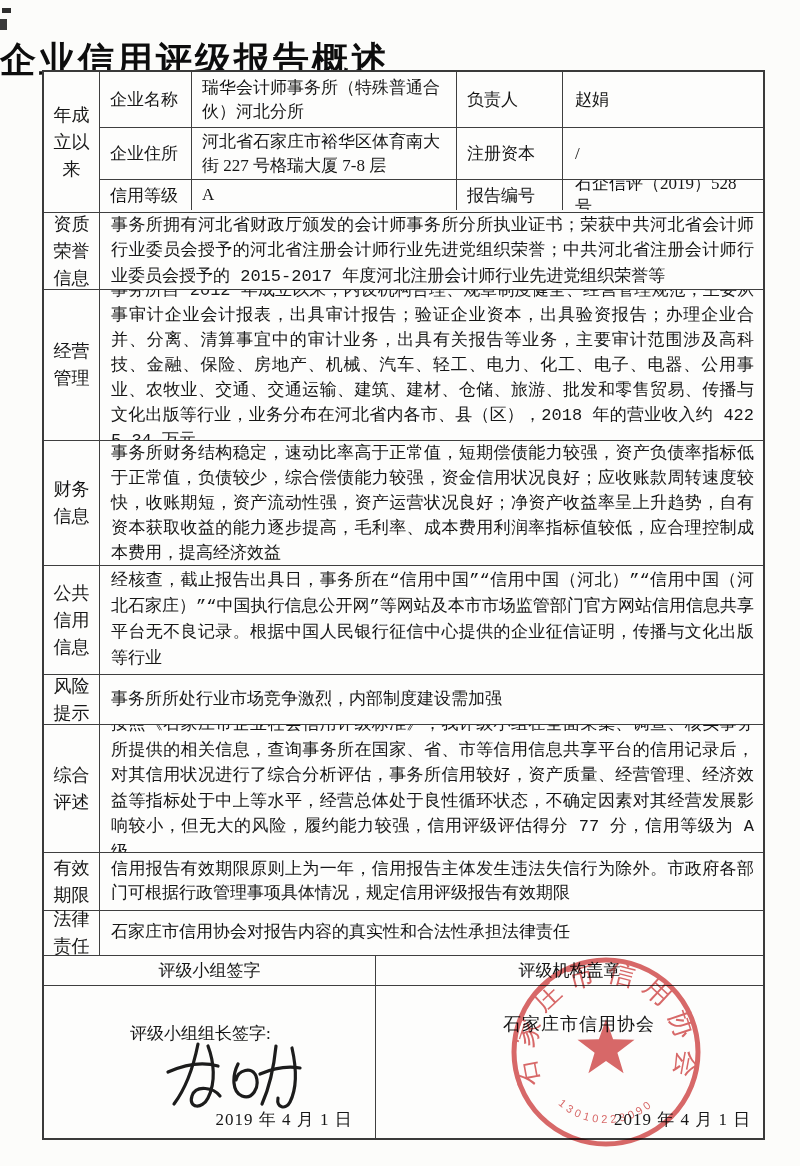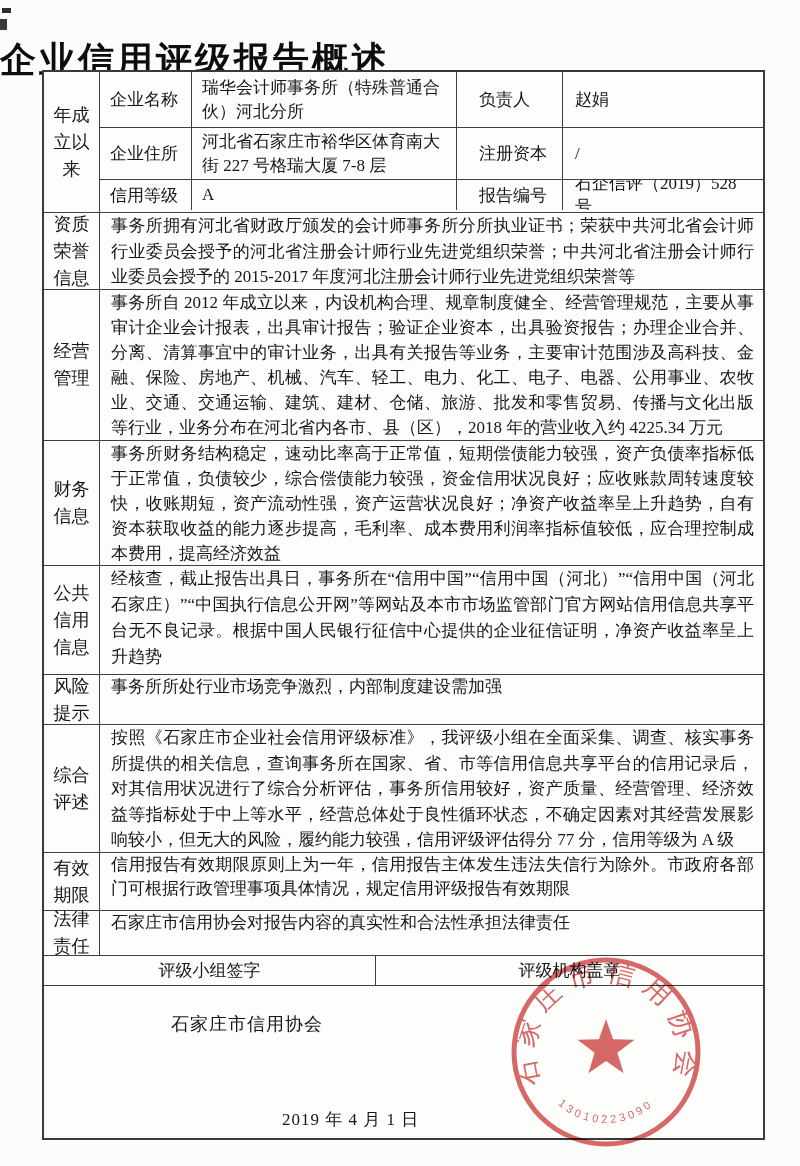--- a/index.html
+++ b/index.html
@@ -37,35 +37,35 @@
 
   .lab{
     width:56px;box-sizing:border-box;flex:none;
     border-right:1.5px solid #3f3f3f;
     display:flex;align-items:center;justify-content:center;
     text-align:center;
     font-size:18px;line-height:27px;
     padding:0 9px;word-break:break-all;
   }
   .content{
-    flex:1;display:flex;align-items:flex-start;box-sizing:border-box;
-    padding:0 9px 0 11px;overflow:hidden;
+    flex:1;display:flex;align-items:center;box-sizing:border-box;
+    padding:0 9px 0 11px;overflow:hidden;font-family:Liberation Mono, monospace;
   }
   .content p{margin:0;font-size:17px;text-align:justify;word-break:break-all;}
 
   
   .basic{height:140px;}
   .basic-grid{flex:1;display:flex;flex-direction:column;box-sizing:border-box;}
   .brow{display:flex;box-sizing:border-box;flex:none;}
   .brow + .brow{border-top:1.5px solid #3f3f3f;}
   .bcell{box-sizing:border-box;display:flex;align-items:center;font-size:17px;overflow:hidden;}
   .bcell.bl{border-left:1.5px solid #3f3f3f;}
   .bk{width:91px;flex:none;padding-left:10px;}
   .bv1{width:265px;flex:none;padding:0 8px 0 10px;line-height:24px;word-break:break-all;}
-  .bk2{width:106px;flex:none;padding-left:22px;text-align:center;}
+  .bk2{width:106px;flex:none;padding-left:10px;text-align:center;}
   .bv2{flex:1;padding:0 8px 0 12px;}
   .r1{height:55px;} .r2{height:52px;} .r3{height:31px;}
 
   
   .s0{height:77px;}  .s0 p{line-height:25.5px;}
   .s1{height:151px;} .s1 p{line-height:25px;}
   .s2{height:125px;} .s2 p{line-height:25px;}
   .s3{height:109px;} .s3 p{line-height:26px;}
   .s4{height:50px;}  .s4 p{line-height:24px;}
   .s5{height:128px;} .s5 p{line-height:25.5px;}
@@ -147,21 +147,21 @@
     <div class="row s2">
       <div class="lab">财务信息</div>
       <div class="content">
         <p>事务所财务结构稳定，速动比率高于正常值，短期偿债能力较强，资产负债率指标低于正常值，负债较少，综合偿债能力较强，资金信用状况良好；应收账款周转速度较快，收账期短，资产流动性强，资产运营状况良好；净资产收益率呈上升趋势，自有资本获取收益的能力逐步提高，毛利率、成本费用利润率指标值较低，应合理控制成本费用，提高经济效益</p>
       </div>
     </div>
 
     <div class="row s3">
       <div class="lab">公共信用信息</div>
       <div class="content">
-        <p>经核查，截止报告出具日，事务所在“信用中国”“信用中国（河北）”“信用中国（河北石家庄）”“中国执行信息公开网”等网站及本市市场监管部门官方网站信用信息共享平台无不良记录。根据中国人民银行征信中心提供的企业征信证明，净资产收益率呈上升趋势</p>
+        <p>经核查，截止报告出具日，事务所在“信用中国”“信用中国（河北）”“信用中国（河北石家庄）”“中国执行信息公开网”等网站及本市市场监管部门官方网站信用信息共享平台无不良记录。根据中国人民银行征信中心提供的企业征信证明，传播与文化出版等行业</p>
       </div>
     </div>
 
     <div class="row s4">
       <div class="lab">风险提示</div>
       <div class="content">
         <p>事务所所处行业市场竞争激烈，内部制度建设需加强</p>
       </div>
     </div>
 
@@ -185,20 +185,35 @@
         <p>石家庄市信用协会对报告内容的真实性和合法性承担法律责任</p>
       </div>
     </div>
 
     <div class="row fhead">
       <div class="fcell-l">评级小组签字</div>
       <div class="fcell-r">评级机构盖章</div>
     </div>
 
     <div class="row fbody">
+      <div class="fcell-l">
+        <span class="leader-label">评级小组组长签字:</span>
+        <svg class="sig-svg" width="160" height="80" viewBox="0 0 160 80">
+          <g fill="none" stroke="#1c1c1c" stroke-width="3.2" stroke-linecap="round">
+            <path d="M34,6 C30,26 22,50 10,66"></path>
+            <path d="M4,34 C22,26 40,24 54,28"></path>
+            <path d="M44,8 C50,24 52,44 44,60 C38,72 24,70 28,58 C32,46 50,50 56,58"></path>
+            <path d="M74,26 C68,38 68,54 78,58 C88,62 96,50 92,38 C88,28 74,32 72,42"></path>
+            <path d="M112,8 C110,28 106,48 98,66"></path>
+            <path d="M96,36 C110,30 124,28 136,30"></path>
+            <path d="M128,10 C132,28 134,48 126,64 C122,72 112,70 114,60"></path>
+          </g>
+        </svg>
+        <div class="date-left">2019 年 4 月 1 日</div>
+      </div>
       <div class="fcell-r">
         <span class="org-name">石家庄市信用协会</span>
         <div class="date-right">2019 年 4 月 1 日</div>
       </div>
     </div>
 
   </div>
 
   <svg class="stamp" viewBox="0 0 200 200">
     <defs>

